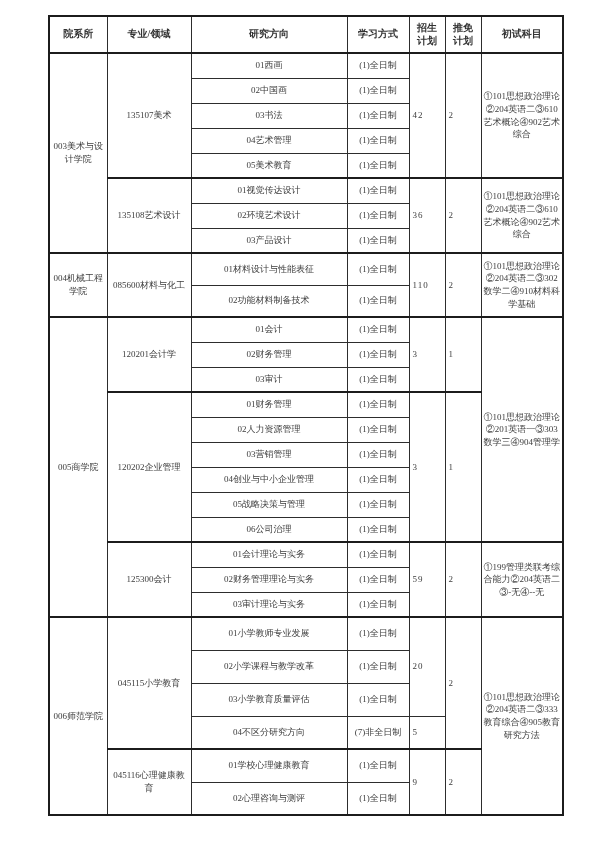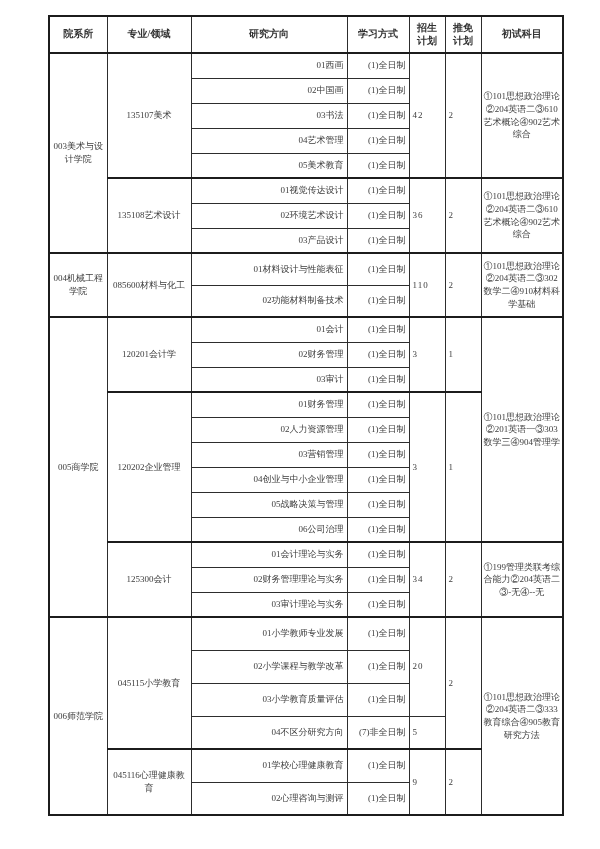--- a/index.html
+++ b/index.html
@@ -20,21 +20,21 @@
     border:1px solid #2d2d2d;color:#3c3c3c;font-size:9px;
     padding:1px 3px;line-height:1.4;overflow:hidden;
     word-break:break-all;
   }
   thead th{
     font-weight:bold;font-size:10px;text-align:center;vertical-align:middle;
     height:33px;white-space:pre-line;border-bottom:2px solid #1c1c1c;
     color:#333333;line-height:1.25;
   }
   td.c{text-align:center;vertical-align:middle;}
-  td.l{text-align:right;vertical-align:middle;}
+  td.l{text-align:center;vertical-align:middle;}
   td.num{vertical-align:middle;letter-spacing:1px;}
   td.exam{text-align:center;vertical-align:middle;padding:1px 2px;margin-left:24px;}
   tr.s1{height:25px}
   tr.s2{height:32px}
   tr.s3{height:25px}
   tr.s4{height:33px}
   tr.gs td{border-top:2px solid #1c1c1c;}
 </style>
 </head>
 <body>
@@ -159,21 +159,21 @@
           <td class="l">(1)全日制</td>
         </tr>
         <tr class="s3">
           <td class="l">06公司治理</td>
           <td class="l">(1)全日制</td>
         </tr>
         <tr class="gs s3">
           <td rowspan="3" class="c">125300会计</td>
           <td class="l">01会计理论与实务</td>
           <td class="l">(1)全日制</td>
-          <td rowspan="3" class="num">34</td>
+          <td rowspan="3" class="num">59</td>
           <td rowspan="3" class="num">2</td>
           <td rowspan="3" class="exam">①199管理类联考综合能力②204英语二③-无④--无</td>
         </tr>
         <tr class="s3">
           <td class="l">02财务管理理论与实务</td>
           <td class="l">(1)全日制</td>
         </tr>
         <tr class="s3">
           <td class="l">03审计理论与实务</td>
           <td class="l">(1)全日制</td>

